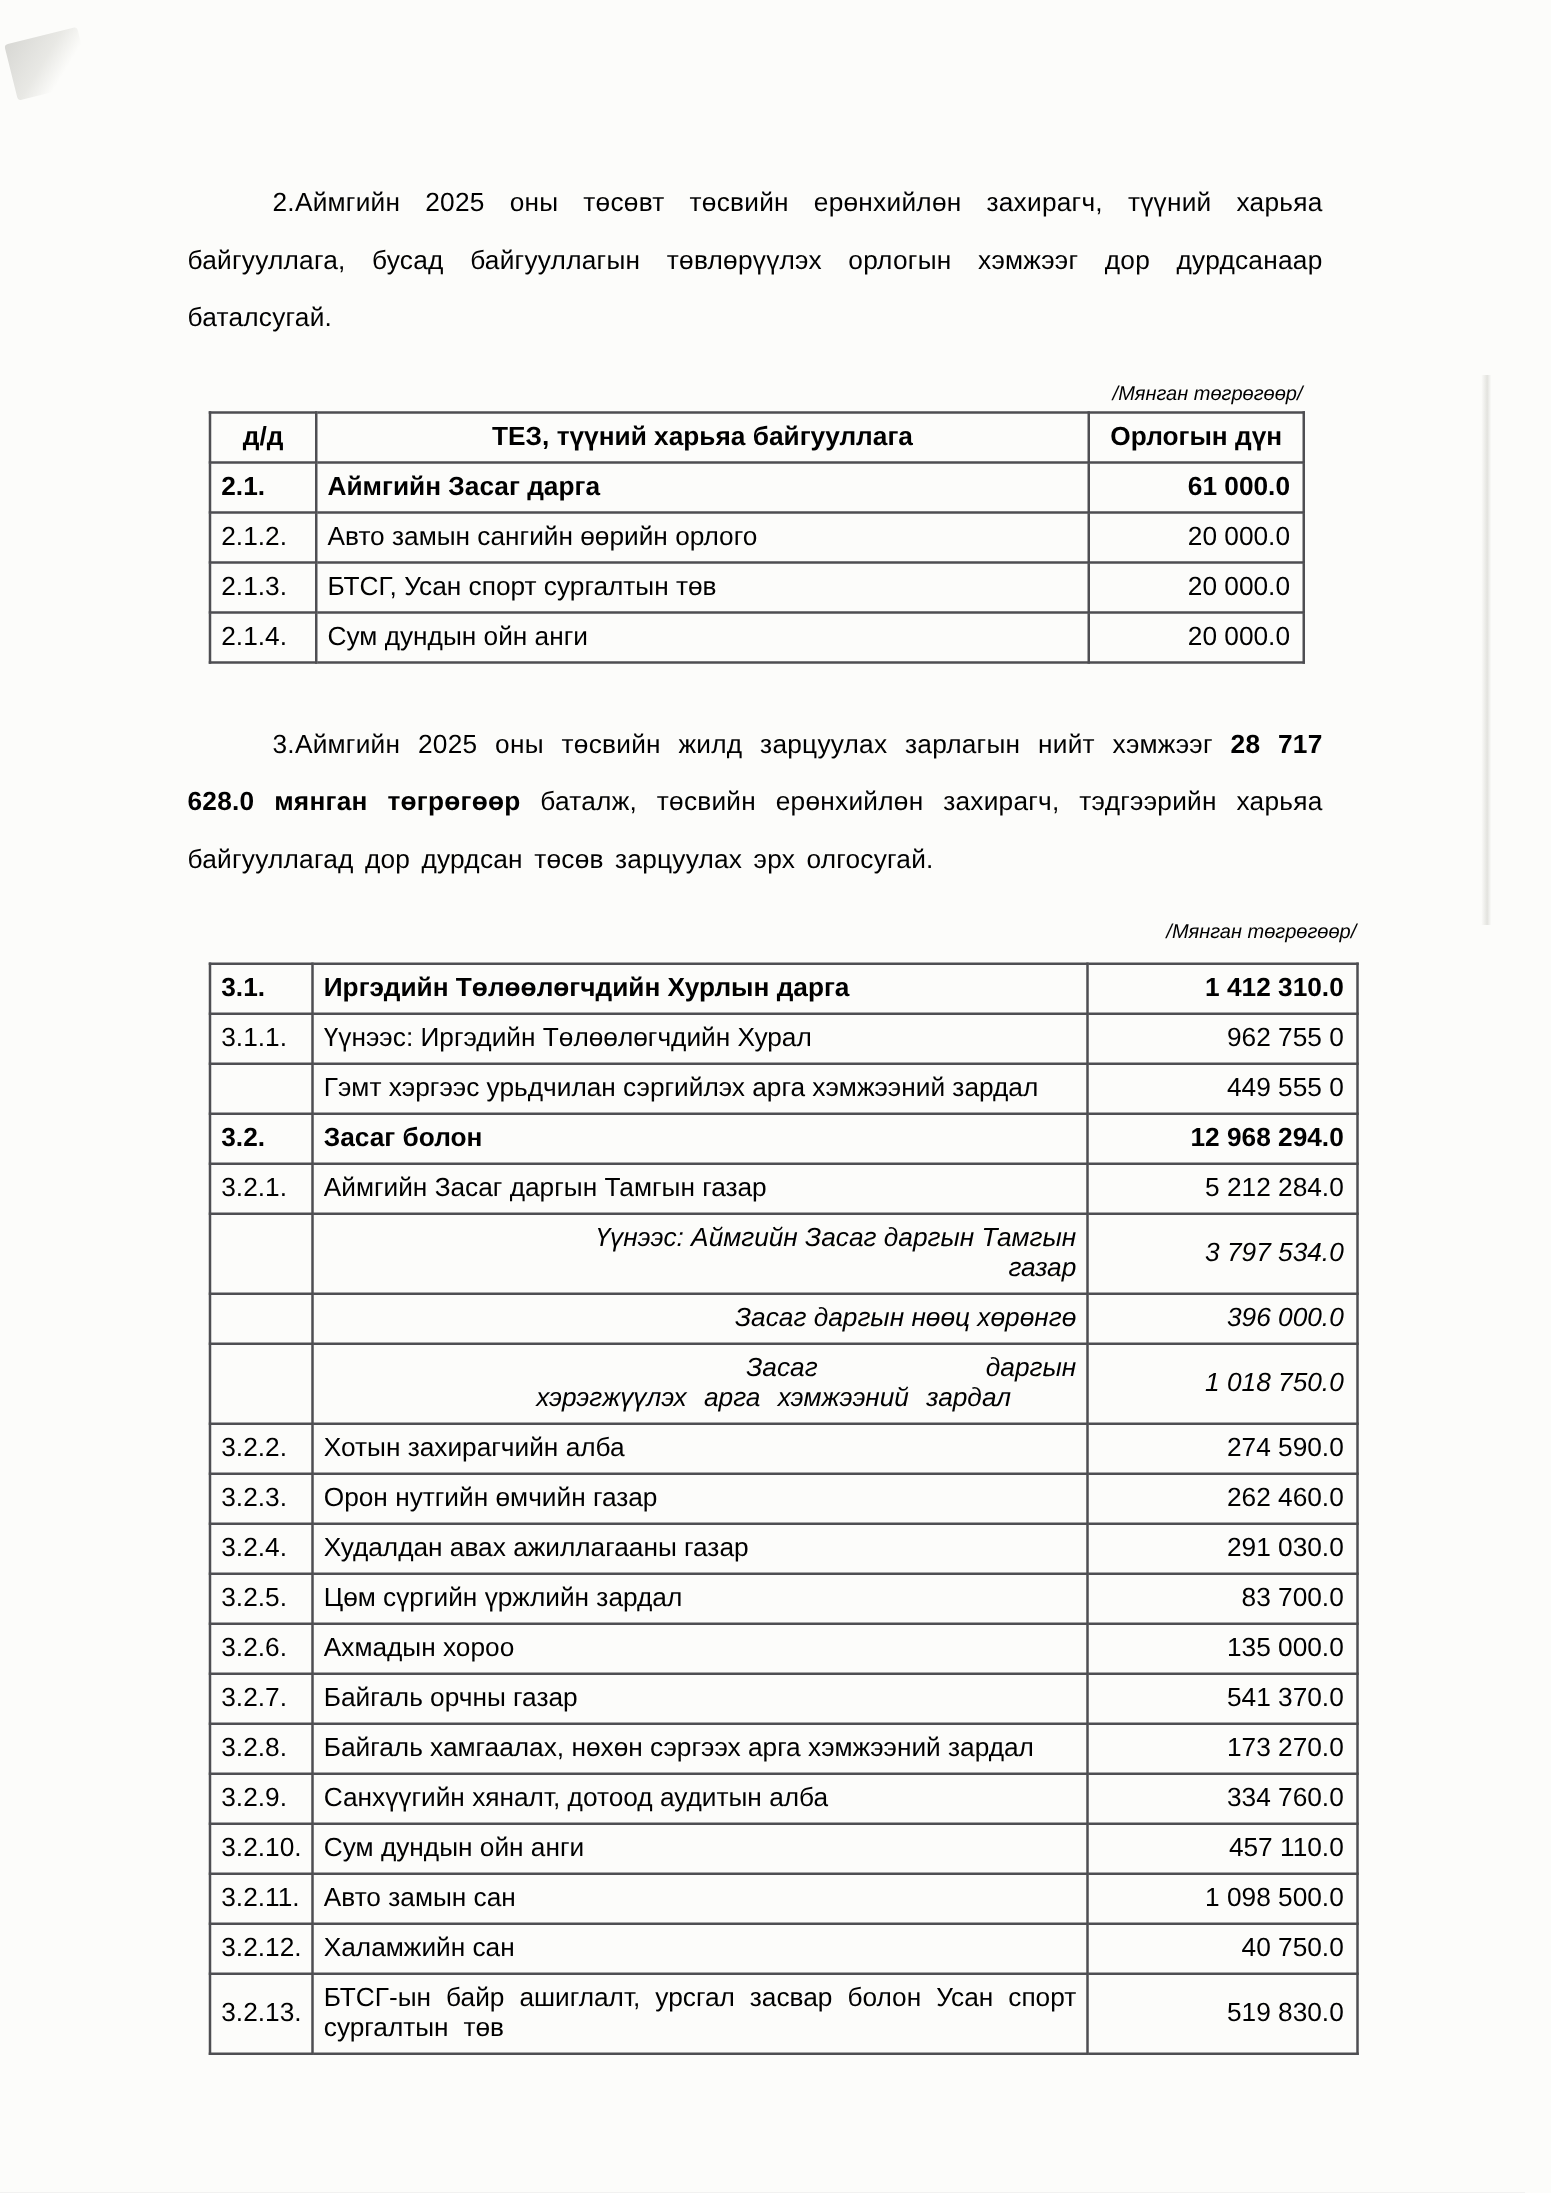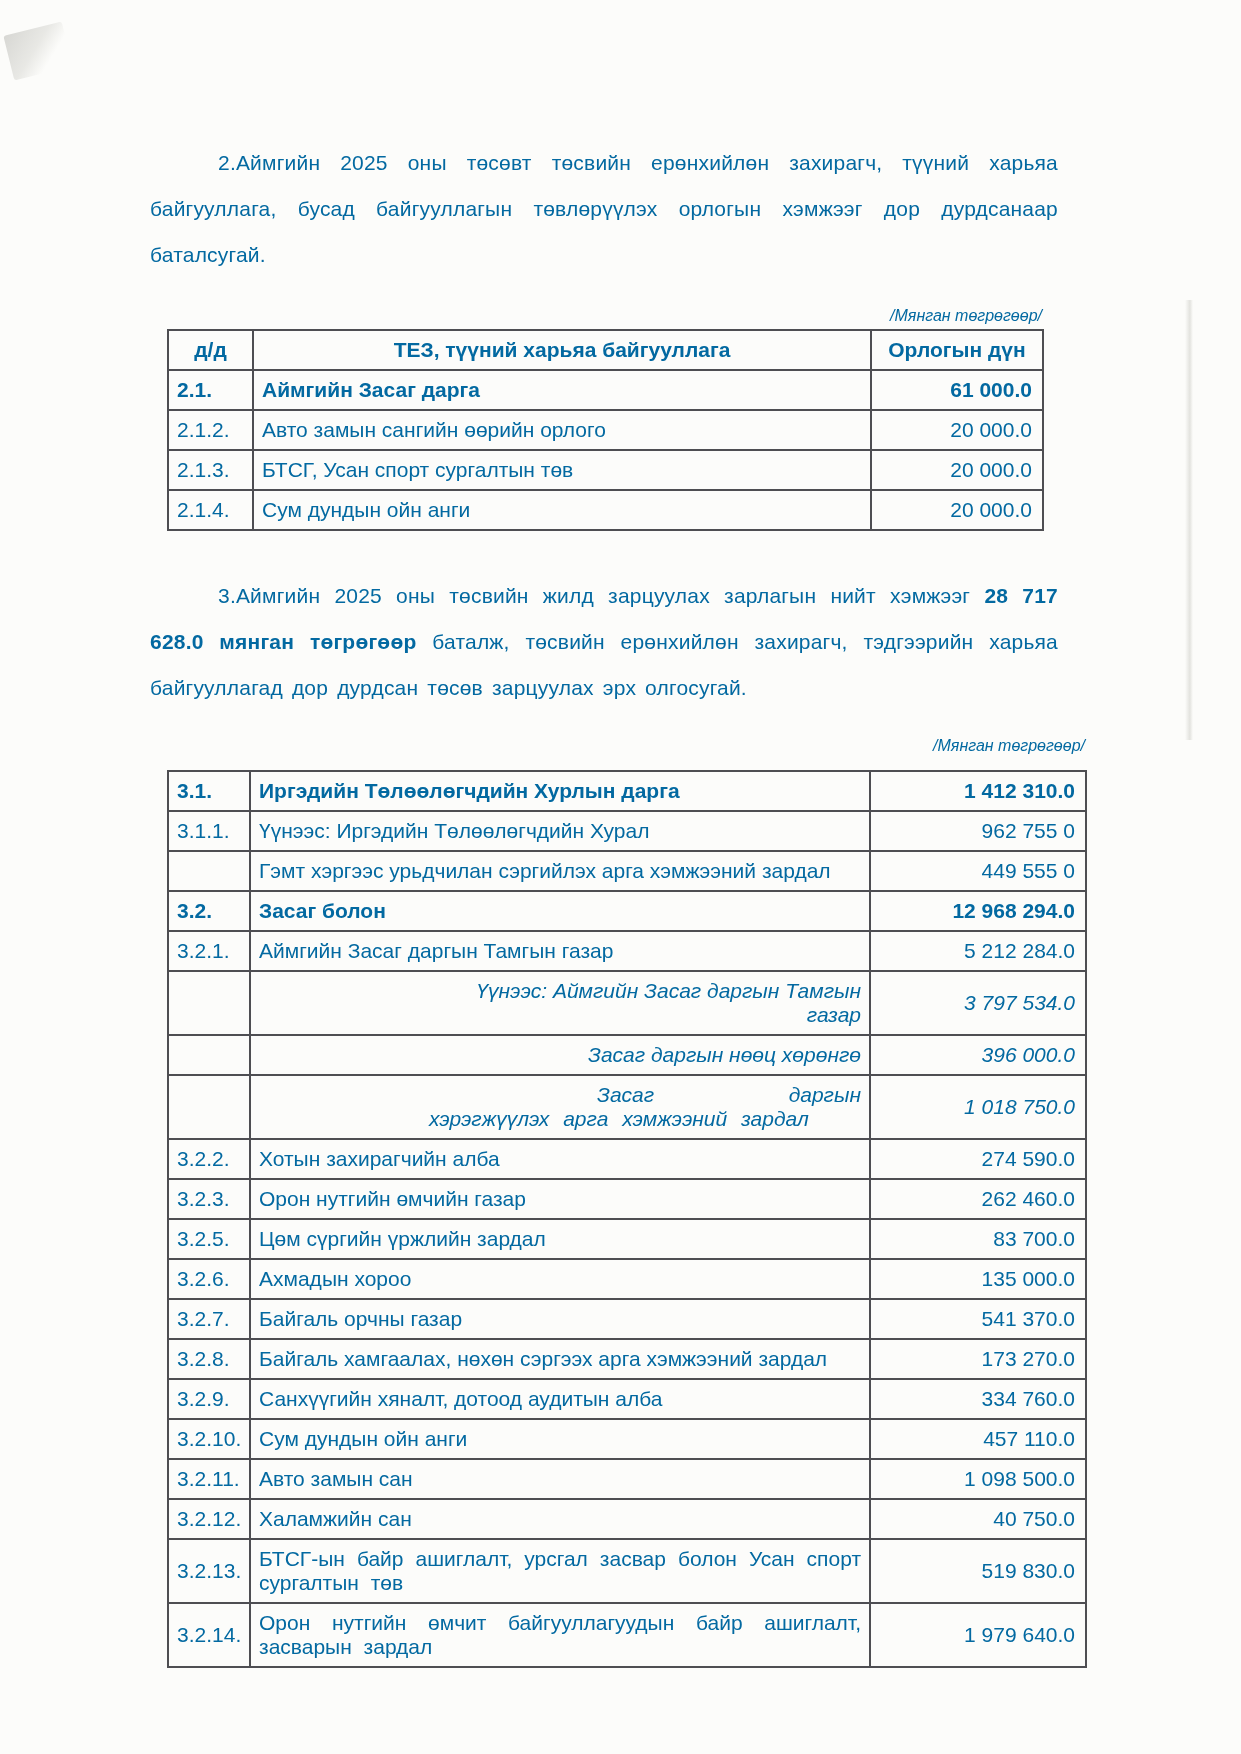--- a/index.html
+++ b/index.html
@@ -7,21 +7,21 @@
     padding: 0;
     background: #e9e9e7;
     font-family: "Liberation Sans", sans-serif;
   }
   .page {
     position: relative;
     width: 1241px;
     height: 1754px;
     margin: 0 auto;
     background: #fcfcfa;
-    color: #0369a1;
+    color: #000000;
     overflow: hidden;
   }
   
   .artifact-corner {
     position: absolute;
     left: 8px; top: 28px;
     width: 60px; height: 46px;
     background: linear-gradient(135deg, #b9b9b4 0%, #d8d8d3 45%, transparent 70%);
     transform: rotate(-14deg);
     opacity: .55;
@@ -201,20 +201,25 @@
         <td class="cell-num">3.2.2.</td>
         <td class="cell-name">Хотын захирагчийн алба</td>
         <td class="cell-val">274 590.0</td>
       </tr>
       <tr>
         <td class="cell-num">3.2.3.</td>
         <td class="cell-name">Орон нутгийн өмчийн газар</td>
         <td class="cell-val">262 460.0</td>
       </tr>
       <tr>
+        <td class="cell-num">3.2.4.</td>
+        <td class="cell-name">Худалдан авах ажиллагааны газар</td>
+        <td class="cell-val">291 030.0</td>
+      </tr>
+      <tr>
         <td class="cell-num">3.2.5.</td>
         <td class="cell-name">Цөм сүргийн үржлийн зардал</td>
         <td class="cell-val">83 700.0</td>
       </tr>
       <tr>
         <td class="cell-num">3.2.6.</td>
         <td class="cell-name">Ахмадын хороо</td>
         <td class="cell-val">135 000.0</td>
       </tr>
       <tr>
@@ -245,22 +250,17 @@
       <tr>
         <td class="cell-num">3.2.12.</td>
         <td class="cell-name">Халамжийн сан</td>
         <td class="cell-val">40 750.0</td>
       </tr>
       <tr class="wrap-justify">
         <td class="cell-num">3.2.13.</td>
         <td class="cell-name">БТСГ-ын байр ашиглалт, урсгал засвар болон Усан спорт сургалтын төв</td>
         <td class="cell-val">519 830.0</td>
       </tr>
-      <tr class="wrap-justify">
-        <td class="cell-num">3.2.14.</td>
-        <td class="cell-name">Орон нутгийн өмчит байгууллагуудын байр ашиглалт, засварын зардал</td>
-        <td class="cell-val">1 979 640.0</td>
-      </tr>
     </tbody>
       </table>
 
   </div>
 </div>
 
 </body></html>

